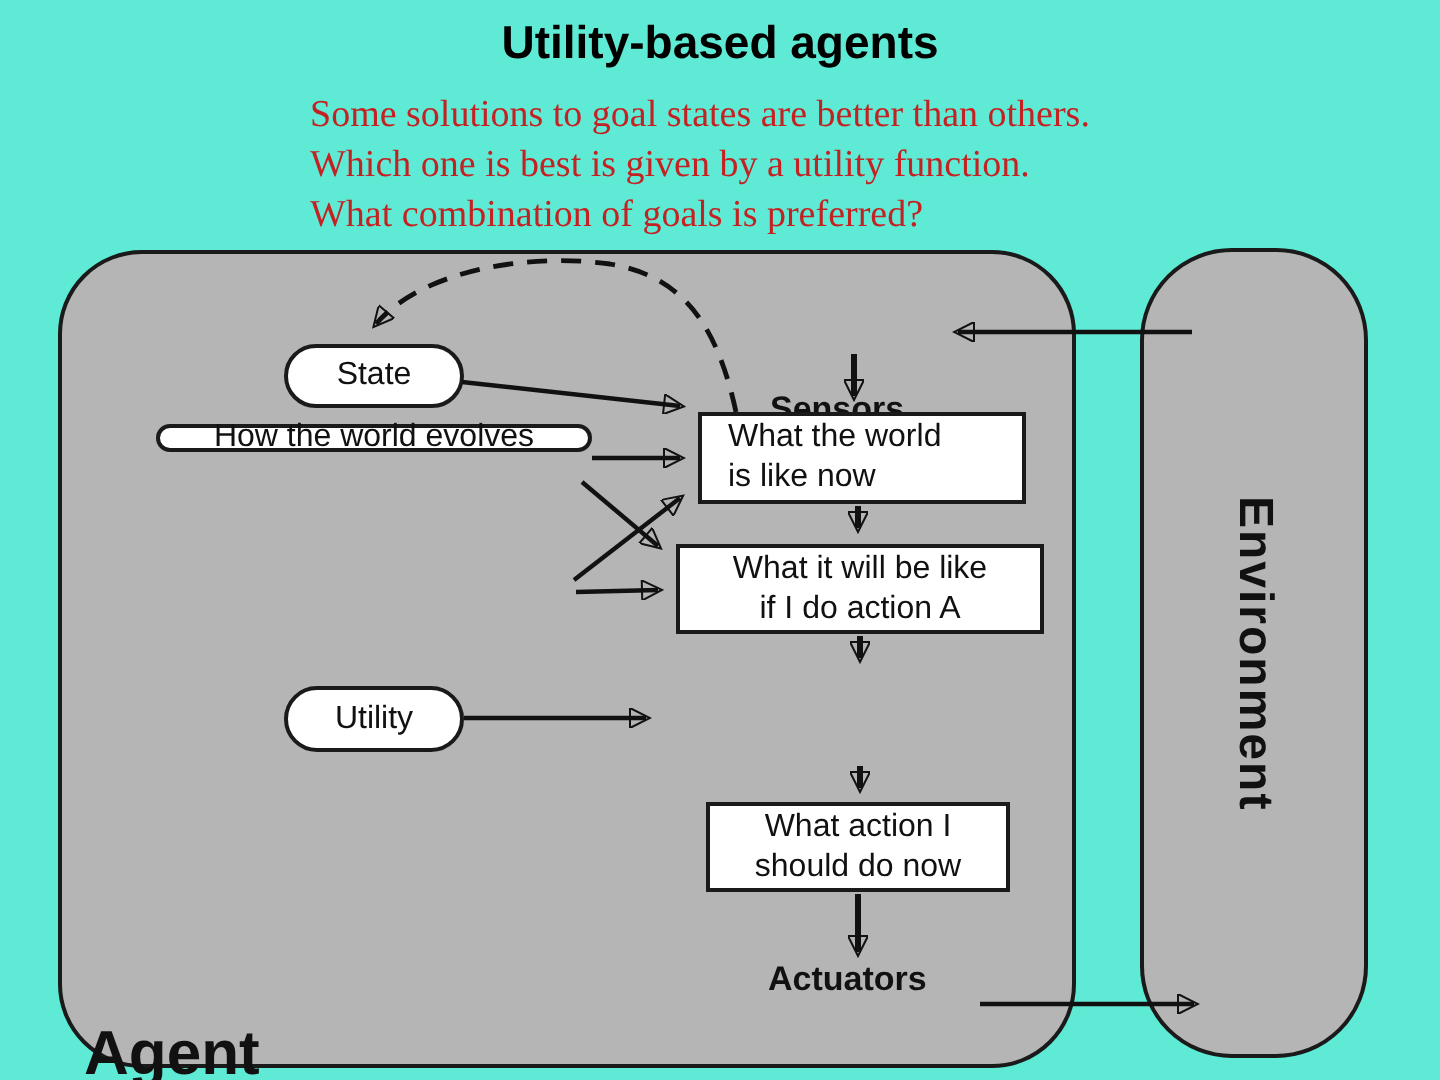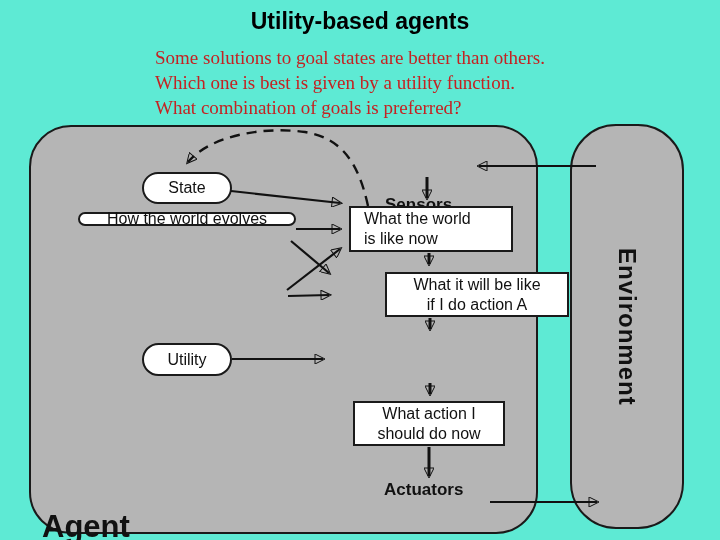--- a/index.html
+++ b/index.html
@@ -34,21 +34,21 @@
     box-sizing:border-box;display:flex;flex-direction:column;
     align-items:center;justify-content:center;
     font-size:16px;color:#111;line-height:20px;text-align:center;
   }
   .stadium{border-radius:17px;justify-content:center;}
   .el-state{left:142px;top:172px;width:90px;height:32px;text-align:center;}
   .el-evolves{left:78px;top:212px;width:218px;height:14px;}
   .el-actions{left:88px;top:281px;width:200px;height:31px;}
   .el-utility{left:142px;top:343px;width:90px;height:33px;}
   .bx-world-now{left:349px;top:206px;width:164px;height:46px;align-items:flex-start;padding-left:13px;text-align:left;}
-  .bx-future{left:338px;top:272px;width:184px;height:45px;margin-left:47px;}
+  .bx-future{left:338px;top:272px;width:184px;height:45px;}
   .bx-happiness{left:332px;top:336px;width:201px;height:46px;}
   .bx-action{left:353px;top:401px;width:152px;height:45px;}
   .io-label{position:absolute;font-weight:bold;font-size:17px;color:#111;}
   .lbl-sensors{left:385px;top:155px;margin-top:40px;}
   .lbl-actuators{left:384px;top:480px;}
   .agent-name{position:absolute;left:42px;top:474px;font-weight:bold;font-size:31px;color:#111;margin-top:35px;}
   .arrows{position:absolute;left:0;top:0;width:720px;height:540px;pointer-events:none;}
   .arrows line,.arrows path{stroke:#111;fill:none;}
   .w2{stroke-width:2.2px;}
   .w3{stroke-width:3px;}

